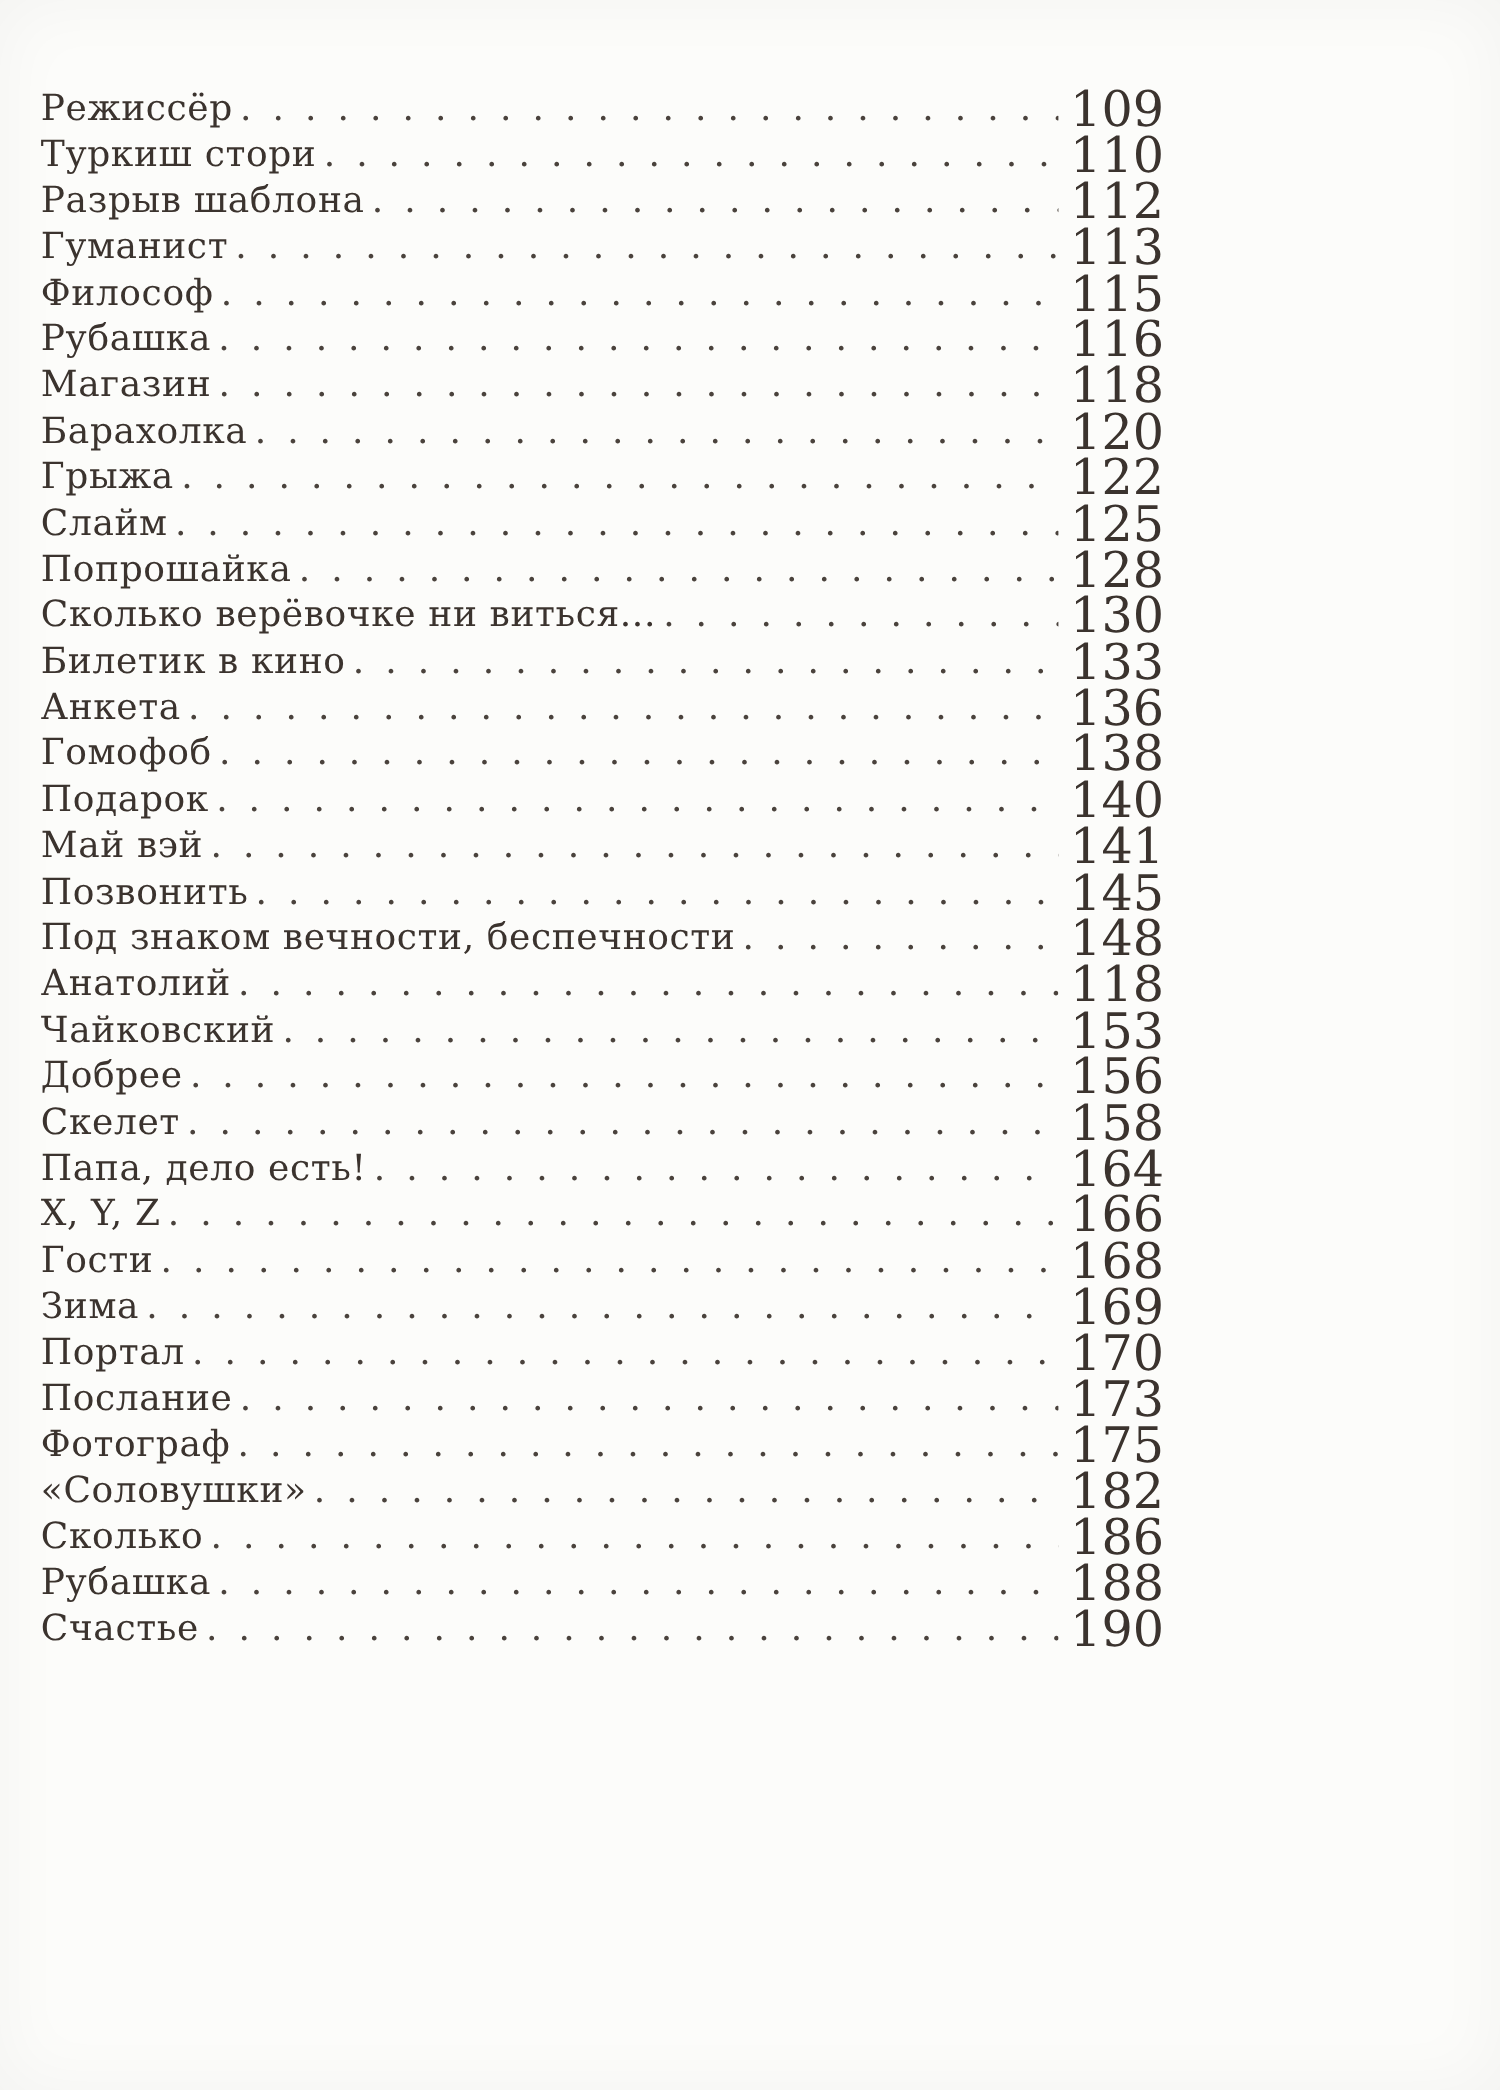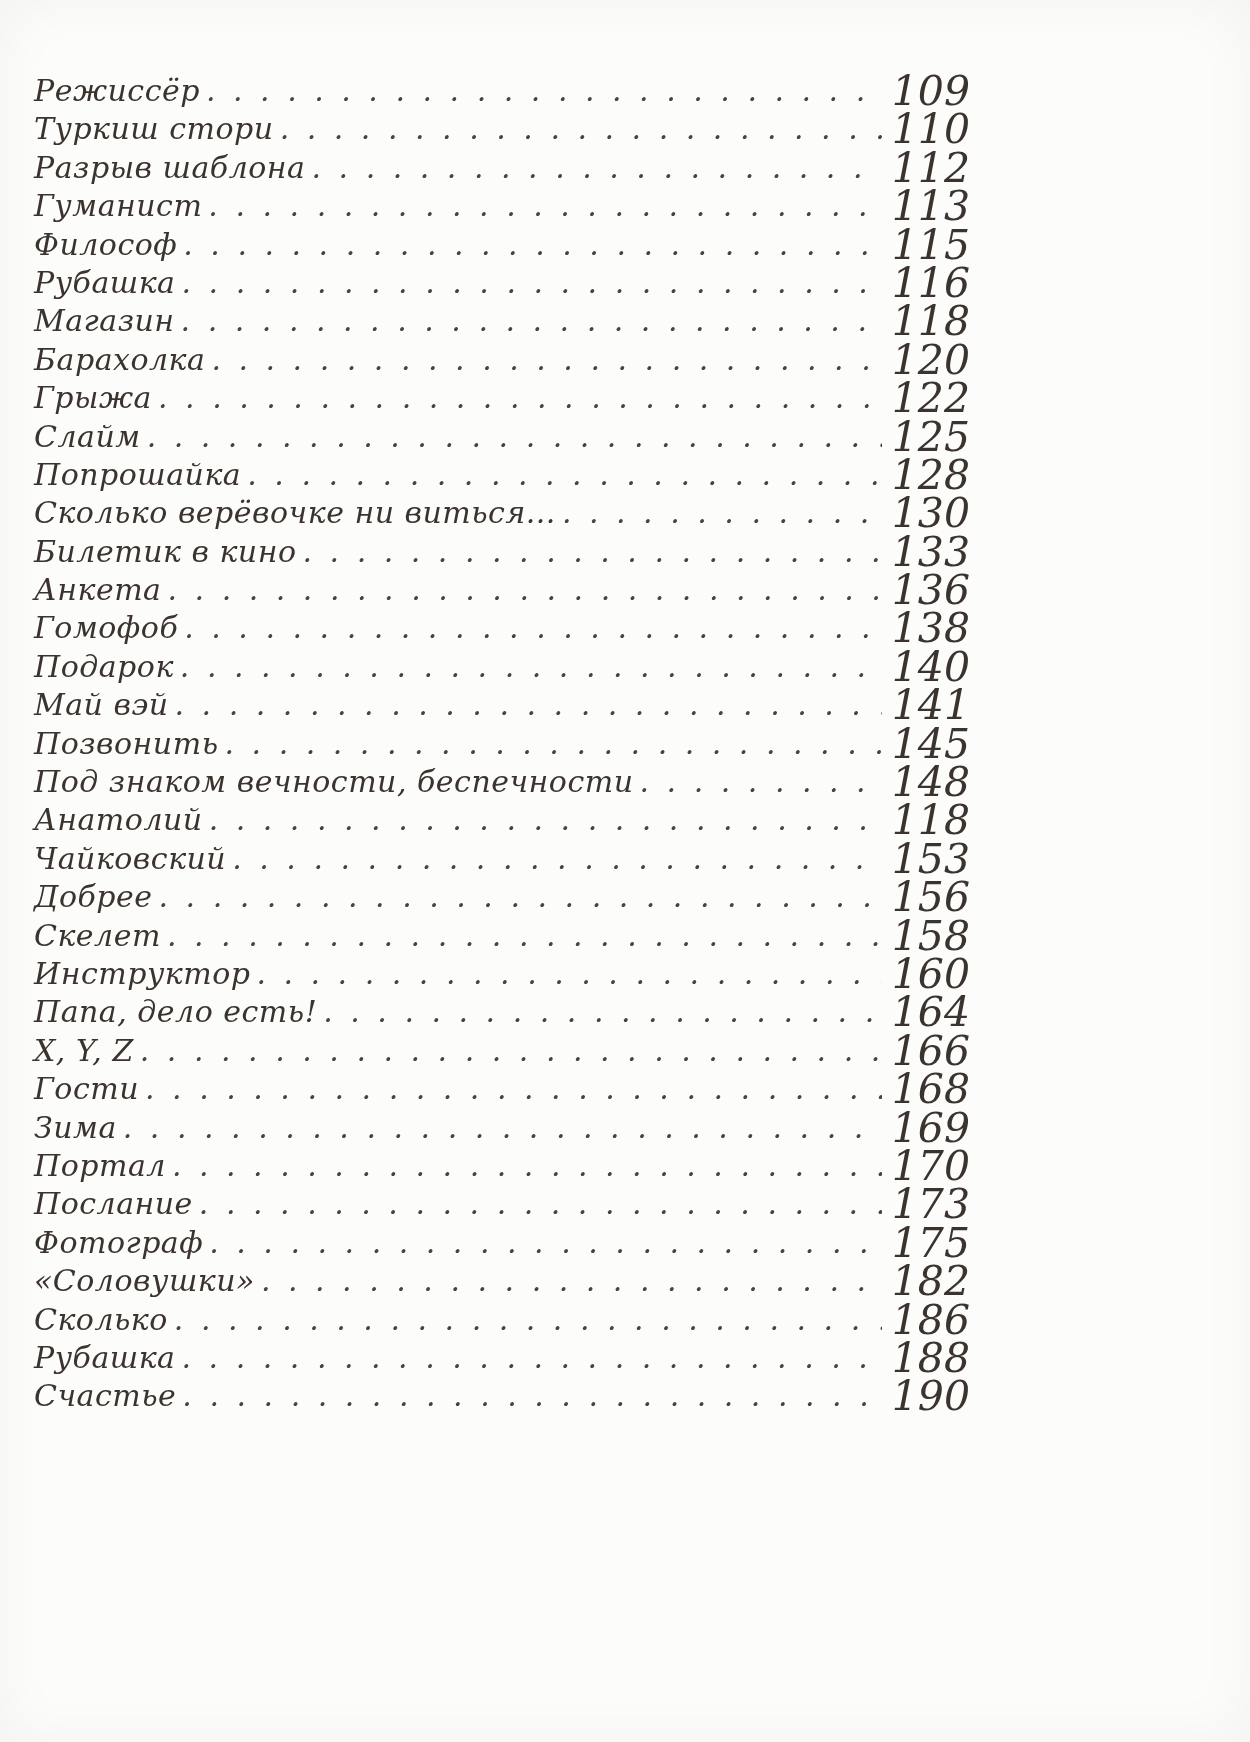--- a/index.html
+++ b/index.html
@@ -21,26 +21,25 @@
   }
   .toc {
     position: absolute;
     top: 72px;
     left: 34px;
     width: 936px;
     color: #3b332e;
   }
   .toc-row {
     display: flex;
-    align-items: flex-start;
+    align-items: flex-end;
     height: 38.4px;
     font-size: 30px;
     line-height: 38.4px;
     white-space: nowrap;
-    font-style: italic;
   }
   .toc-title {
     flex: 0 0 auto;
     letter-spacing: 0.5px;
   }
   .toc-dots {
     flex: 1 1 auto;
     overflow: hidden;
     margin: 0 10px 0 6px;
     color: #4a423c;
@@ -192,25 +191,20 @@
     <span class="toc-dots"></span>
     <span class="toc-page">156</span>
   </div>
 
   <div class="toc-row">
     <span class="toc-title">Скелет</span>
     <span class="toc-dots"></span>
     <span class="toc-page">158</span>
   </div>
 
-  <div class="toc-row">
-    <span class="toc-title">Инструктор</span>
-    <span class="toc-dots"></span>
-    <span class="toc-page">160</span>
-  </div>
 
   <div class="toc-row">
     <span class="toc-title">Папа, дело есть!</span>
     <span class="toc-dots"></span>
     <span class="toc-page">164</span>
   </div>
 
   <div class="toc-row">
     <span class="toc-title">X, Y, Z</span>
     <span class="toc-dots"></span>

